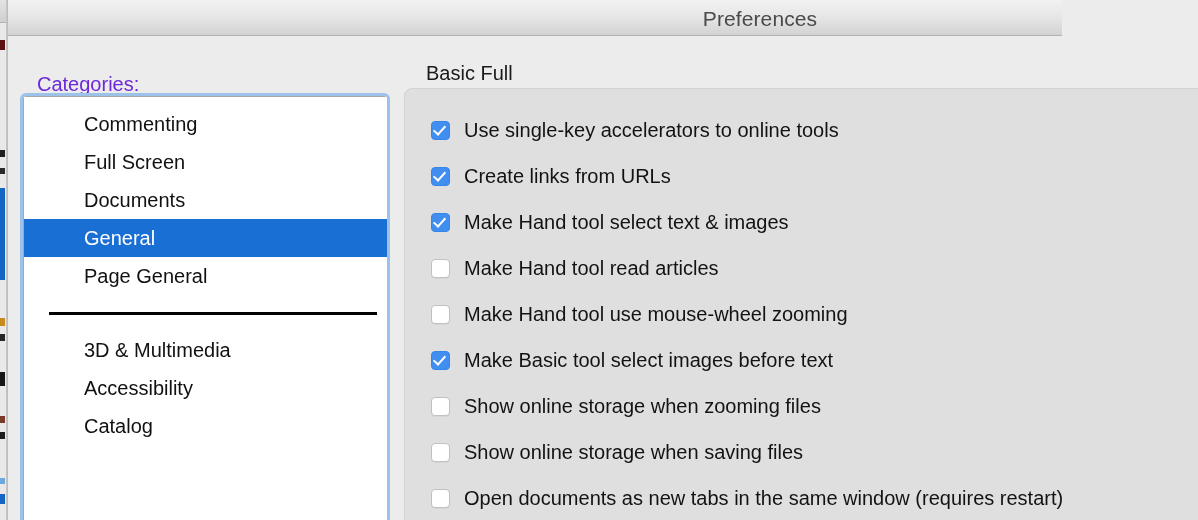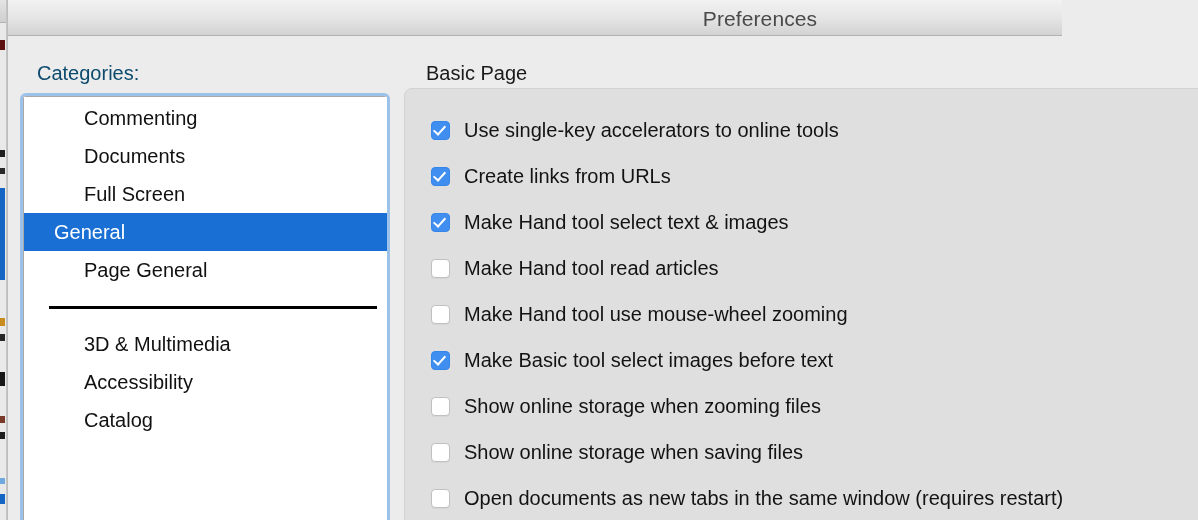--- a/index.html
+++ b/index.html
@@ -93,23 +93,23 @@
     top: 37px;
     width: 1190px;
     height: 483px;
     background: #ececec;
   }
 
   
   .categories-label {
     position: absolute;
     left: 29px;
-    top: 25px;
+    top: 36px;
     font-size: 20px;
-    color: #0c4a6e;
+    color: #6d28d9;
   }
 
   .list-focus {
     position: absolute;
     left: 12px;
     top: 56px;
     width: 370px;
     height: 440px;
     border: 3px solid #9cc2ea;
     border-radius: 6px;
@@ -125,36 +125,35 @@
     border: 1px solid #a8a8a8;
     border-bottom: none;
     border-right: none;
     box-sizing: border-box;
     background: #ffffff;
     overflow: hidden;
   }
   .cat-list {
     position: absolute;
     left: 0;
-    top: 2px;
+    top: 8px;
     width: 364px;
   }
   .cat-item {
     height: 38px;
     line-height: 38px;
     padding-left: 60px;
     font-size: 20px;
     color: #111111;
     white-space: nowrap;
     box-sizing: border-box;
   }
   .cat-item.selected {
     background: #1a6fd4;
     color: #ffffff;
-    padding-left: 30px;
   }
   .cat-sep-wrap {
     height: 36px;
     position: relative;
   }
   .cat-sep {
     position: absolute;
     left: 25px;
     top: 17px;
     width: 328px;
@@ -260,35 +259,35 @@
     </div>
 
     <div class="content">
 
       <div class="categories-label">Categories:</div>
 
       <div class="list-focus">
         <div class="list-inner">
           <div class="cat-list" id="cat-list">
               <div class="cat-item">Commenting</div>
+              <div class="cat-item">Full Screen</div>
               <div class="cat-item">Documents</div>
-              <div class="cat-item">Full Screen</div>
               <div class="cat-item selected">General</div>
               <div class="cat-item">Page General</div>
               <div class="cat-sep-wrap">
                 <div class="cat-sep"></div>
               </div>
               <div class="cat-item">3D &amp; Multimedia</div>
               <div class="cat-item">Accessibility</div>
               <div class="cat-item">Catalog</div>
             </div>
         </div>
       </div>
 
-      <div class="section-label">Basic Page</div>
+      <div class="section-label">Basic Full</div>
 
       <div class="groupbox">
         <div class="checkbox-list" id="checkbox-list">
             <div class="cb-row">
               <div class="cb-box checked">
                 <span class="tick"></span>
               </div>
               <span class="cb-label">Use single-key accelerators to online tools</span>
             </div>
             <div class="cb-row">

